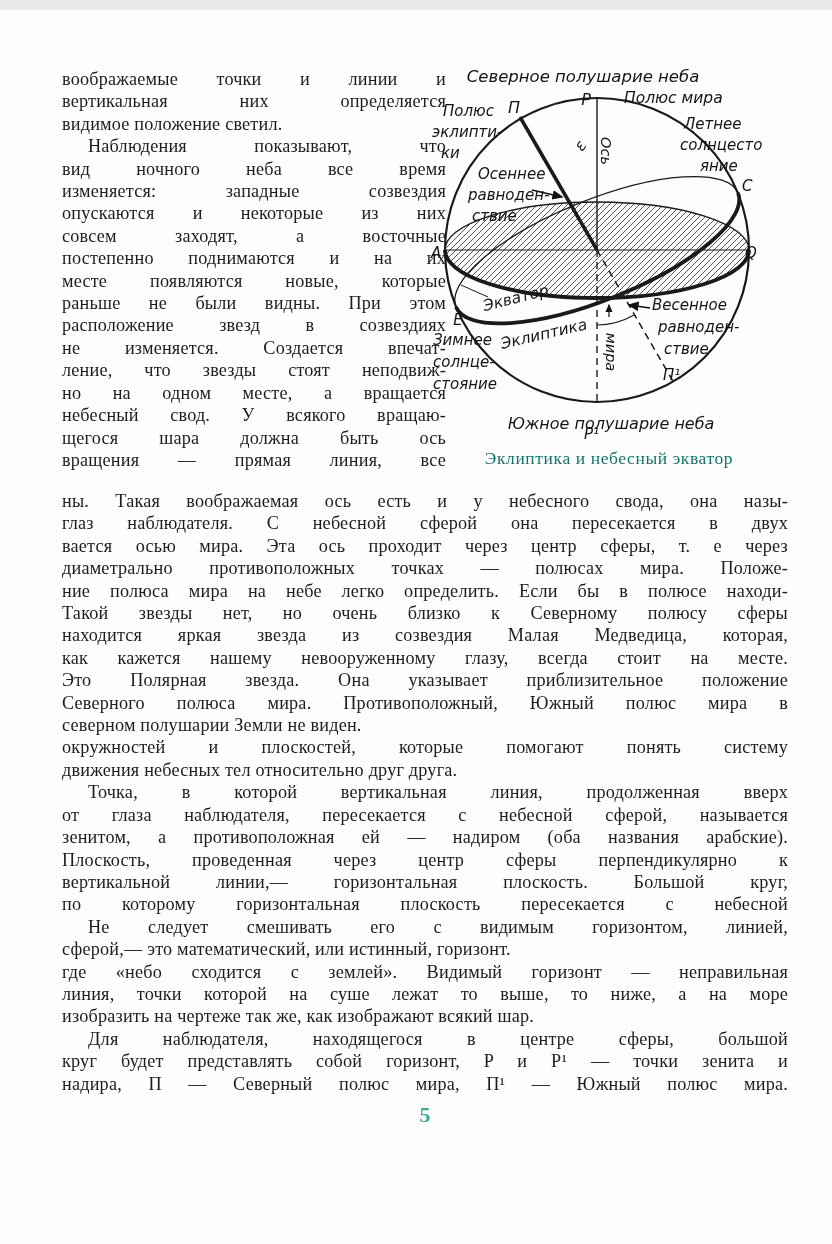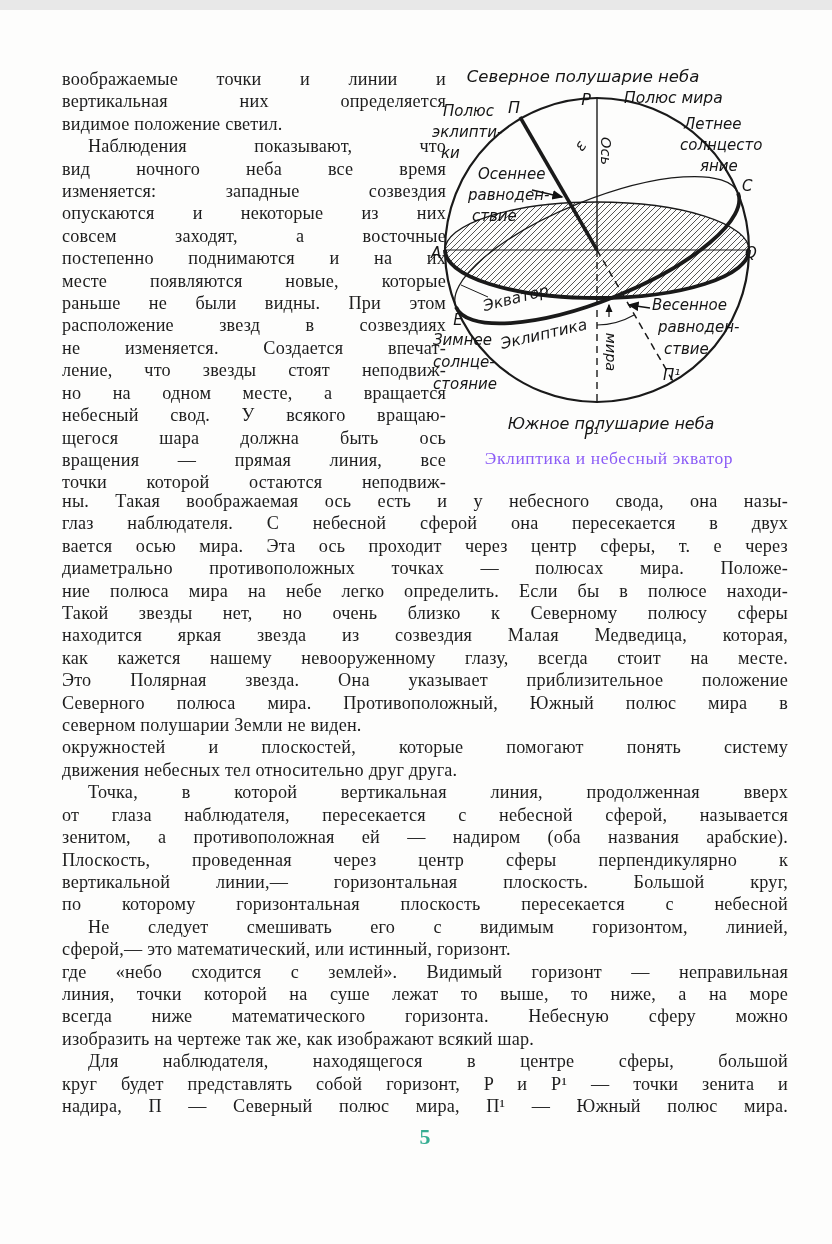--- a/index.html
+++ b/index.html
@@ -23,21 +23,21 @@
     text-align-last:justify;
     letter-spacing:0.2px;
     white-space:normal;
   }
   .tline.endp{text-align-last:left;}
   .tline.ind{text-indent:26px;}
   .figure{position:absolute;left:366px;top:-6px;width:362px;}
   .fig-caption{
     width:362px;text-align:center;
     font-size:17.5px;letter-spacing:0.6px;
-    margin-top:2px;color:#8b5cf6;
+    margin-top:2px;color:#0f766e;
   }
   .page-number{
     margin-top:7px;
     text-align:center;
     font-size:22px;
     font-weight:bold;
   }
   svg text{
     font-family:"DejaVu Sans", sans-serif;
     font-style:italic;
@@ -64,21 +64,20 @@
           <div class="tline">постепенно поднимаются и на их</div>
           <div class="tline">месте появляются новые, которые</div>
           <div class="tline">раньше не были видны. При этом</div>
           <div class="tline">расположение звезд в созвездиях</div>
           <div class="tline">не изменяется. Создается впечат-</div>
           <div class="tline">ление, что звезды стоят неподвиж-</div>
           <div class="tline">но на одном месте, а вращается</div>
           <div class="tline">небесный свод. У всякого вращаю-</div>
           <div class="tline">щегося шара должна быть ось</div>
           <div class="tline">вращения — прямая линия, все</div>
-          <div class="tline">точки которой остаются неподвиж-</div>
         </div>
 
       <div class="figure">
         <svg width="362" height="380" viewBox="0 0 362 380">
           <defs>
             <pattern id="hatch" patternUnits="userSpaceOnUse" width="6" height="6">
               <path d="M-1,7 L7,-1 M-1,1 L1,-1 M5,7 L7,5" stroke="#2a2a2a" stroke-width="0.8"></path>
             </pattern>
             <marker id="arr" markerWidth="8" markerHeight="8" refX="6" refY="3" orient="auto">
               <path d="M0,0 L7,3 L0,6 Z" fill="#111"></path>
@@ -173,21 +172,20 @@
         <div class="tline ind">Точка, в которой вертикальная линия, продолженная вверх</div>
         <div class="tline">от глаза наблюдателя, пересекается с небесной сферой, называется</div>
         <div class="tline">зенитом, а противоположная ей — надиром (оба названия арабские).</div>
         <div class="tline">Плоскость, проведенная через центр сферы перпендикулярно к</div>
         <div class="tline">вертикальной линии,— горизонтальная плоскость. Большой круг,</div>
         <div class="tline">по которому горизонтальная плоскость пересекается с небесной</div>
         <div class="tline ind">Не следует смешивать его с видимым горизонтом, линией,</div>
         <div class="tline endp">сферой,— это математический, или истинный, горизонт.</div>
         <div class="tline">где «небо сходится с землей». Видимый горизонт — неправильная</div>
         <div class="tline">линия, точки которой на суше лежат то выше, то ниже, а на море</div>
-        <div class="tline">всегда ниже математического горизонта. Небесную сферу можно</div>
         <div class="tline endp">изобразить на чертеже так же, как изображают всякий шар.</div>
         <div class="tline ind">Для наблюдателя, находящегося в центре сферы, большой</div>
         <div class="tline">круг будет представлять собой горизонт, P и P¹ — точки зенита и</div>
         <div class="tline">надира, П — Северный полюс мира, П¹ — Южный полюс мира.</div>
       </div>
 
     <div class="page-number" style="color: rgb(53, 173, 146);">5</div>
 
   </div>
 </div>

